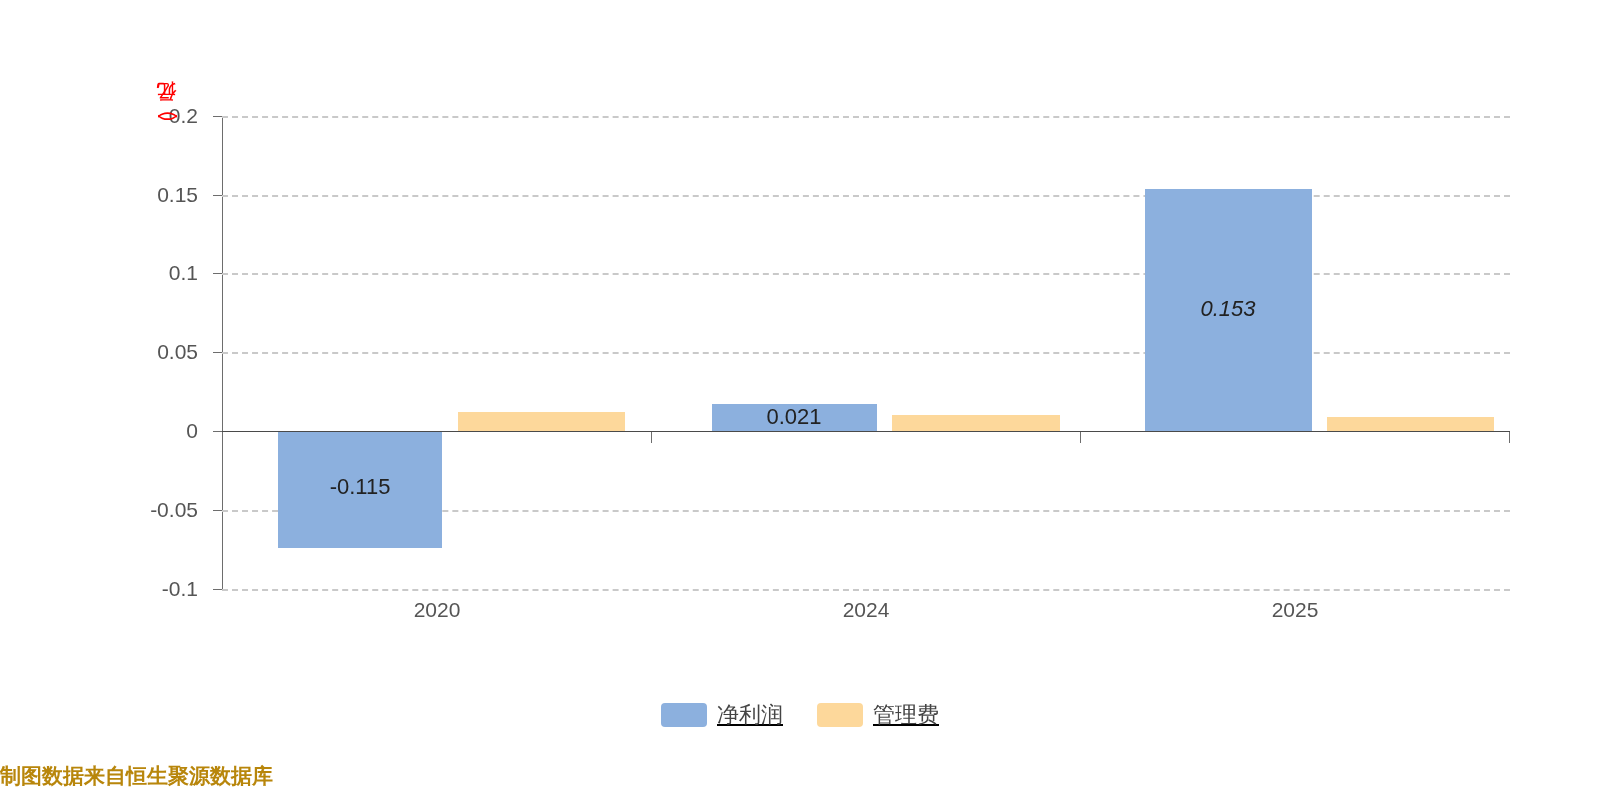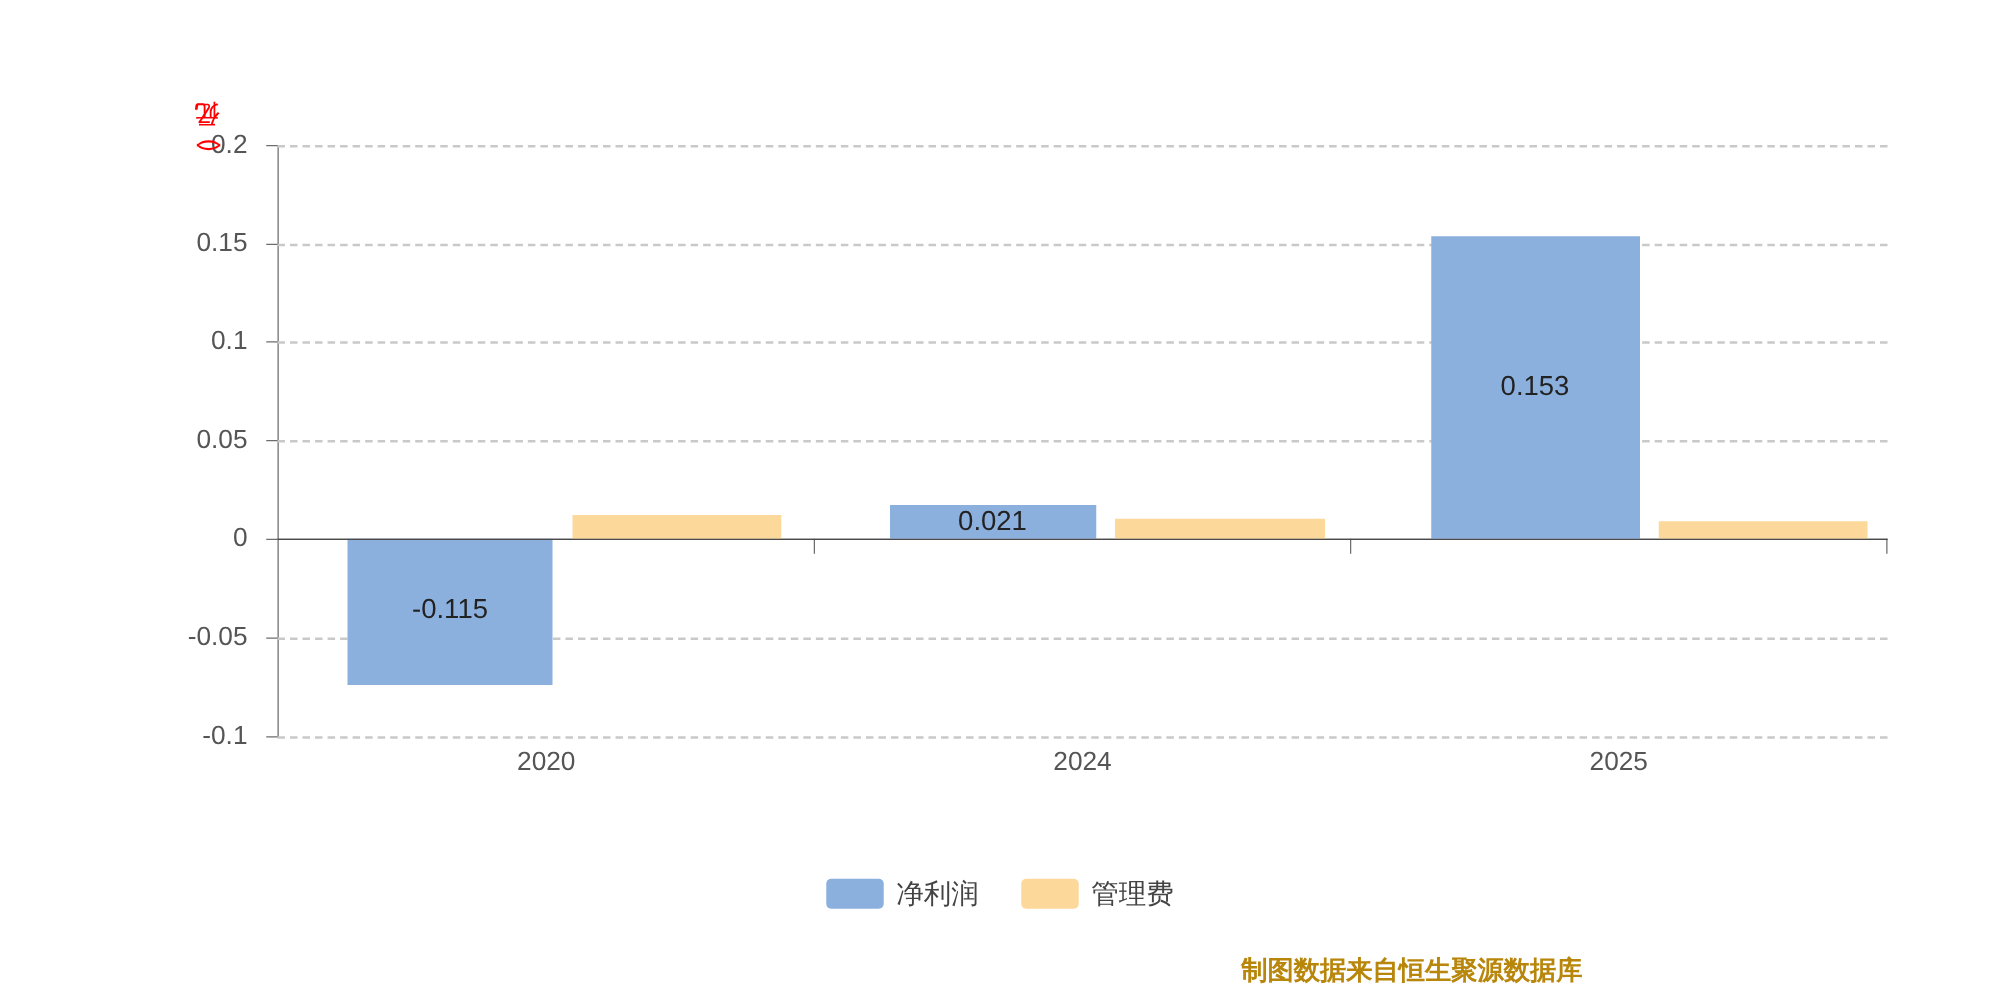--- a/index.html
+++ b/index.html
@@ -156,20 +156,21 @@
   
   .legend {
     position: absolute;
     left: 0;
     top: 700px;
     width: 1600px;
     display: flex;
     justify-content: center;
     align-items: center;
     gap: 34px;
+    text-decoration: underline;
   }
   .legend-item {
     display: flex;
     align-items: center;
     gap: 10px;
   }
   .legend-swatch {
     width: 46px;
     height: 24px;
     border-radius: 4px;
@@ -181,21 +182,21 @@
     color: #444444;
     white-space: nowrap;
   }
 
   
   .footer-note {
     position: absolute;
     left: 0;
     top: 762px;
     width: 1266px;
-    text-align: right;
+    text-align: left;
     font-size: 21px;
     font-weight: bold;
     color: #b8860b;
     white-space: nowrap;
   }
 </style>
 </head>
 <body>
 
 <div id="chart-root">
@@ -241,21 +242,21 @@
     <div class="bar series-1" style="left:236px; top:296px; width:167px; height:19px;"></div>
 
     <div class="bar series-0" style="left:490px; top:288px; width:165px; height:27px;"></div>
     <div class="bar series-1" style="left:670px; top:299px; width:168px; height:16px;"></div>
 
     <div class="bar series-0" style="left:923px; top:73px; width:167px; height:242px;"></div>
     <div class="bar series-1" style="left:1105px; top:301px; width:167px; height:14px;"></div>
 
     <div class="bar-label" style="left:138px; top:371px;">-0.115</div>
     <div class="bar-label" style="left:572px; top:301px;">0.021</div>
-    <div class="bar-label" style="left:1006px; top:193px;">0.153</div>
+    <div class="bar-label" style="left:1006px; top:193px;font-style:italic;">0.153</div>
 
     <div class="axis-baseline"></div>
   </div>
 
   <div class="x-label" style="left:437px;">2020</div>
   <div class="x-label" style="left:866px;">2024</div>
   <div class="x-label" style="left:1295px;">2025</div>
 
   <div class="legend">
     <div class="legend-item">

